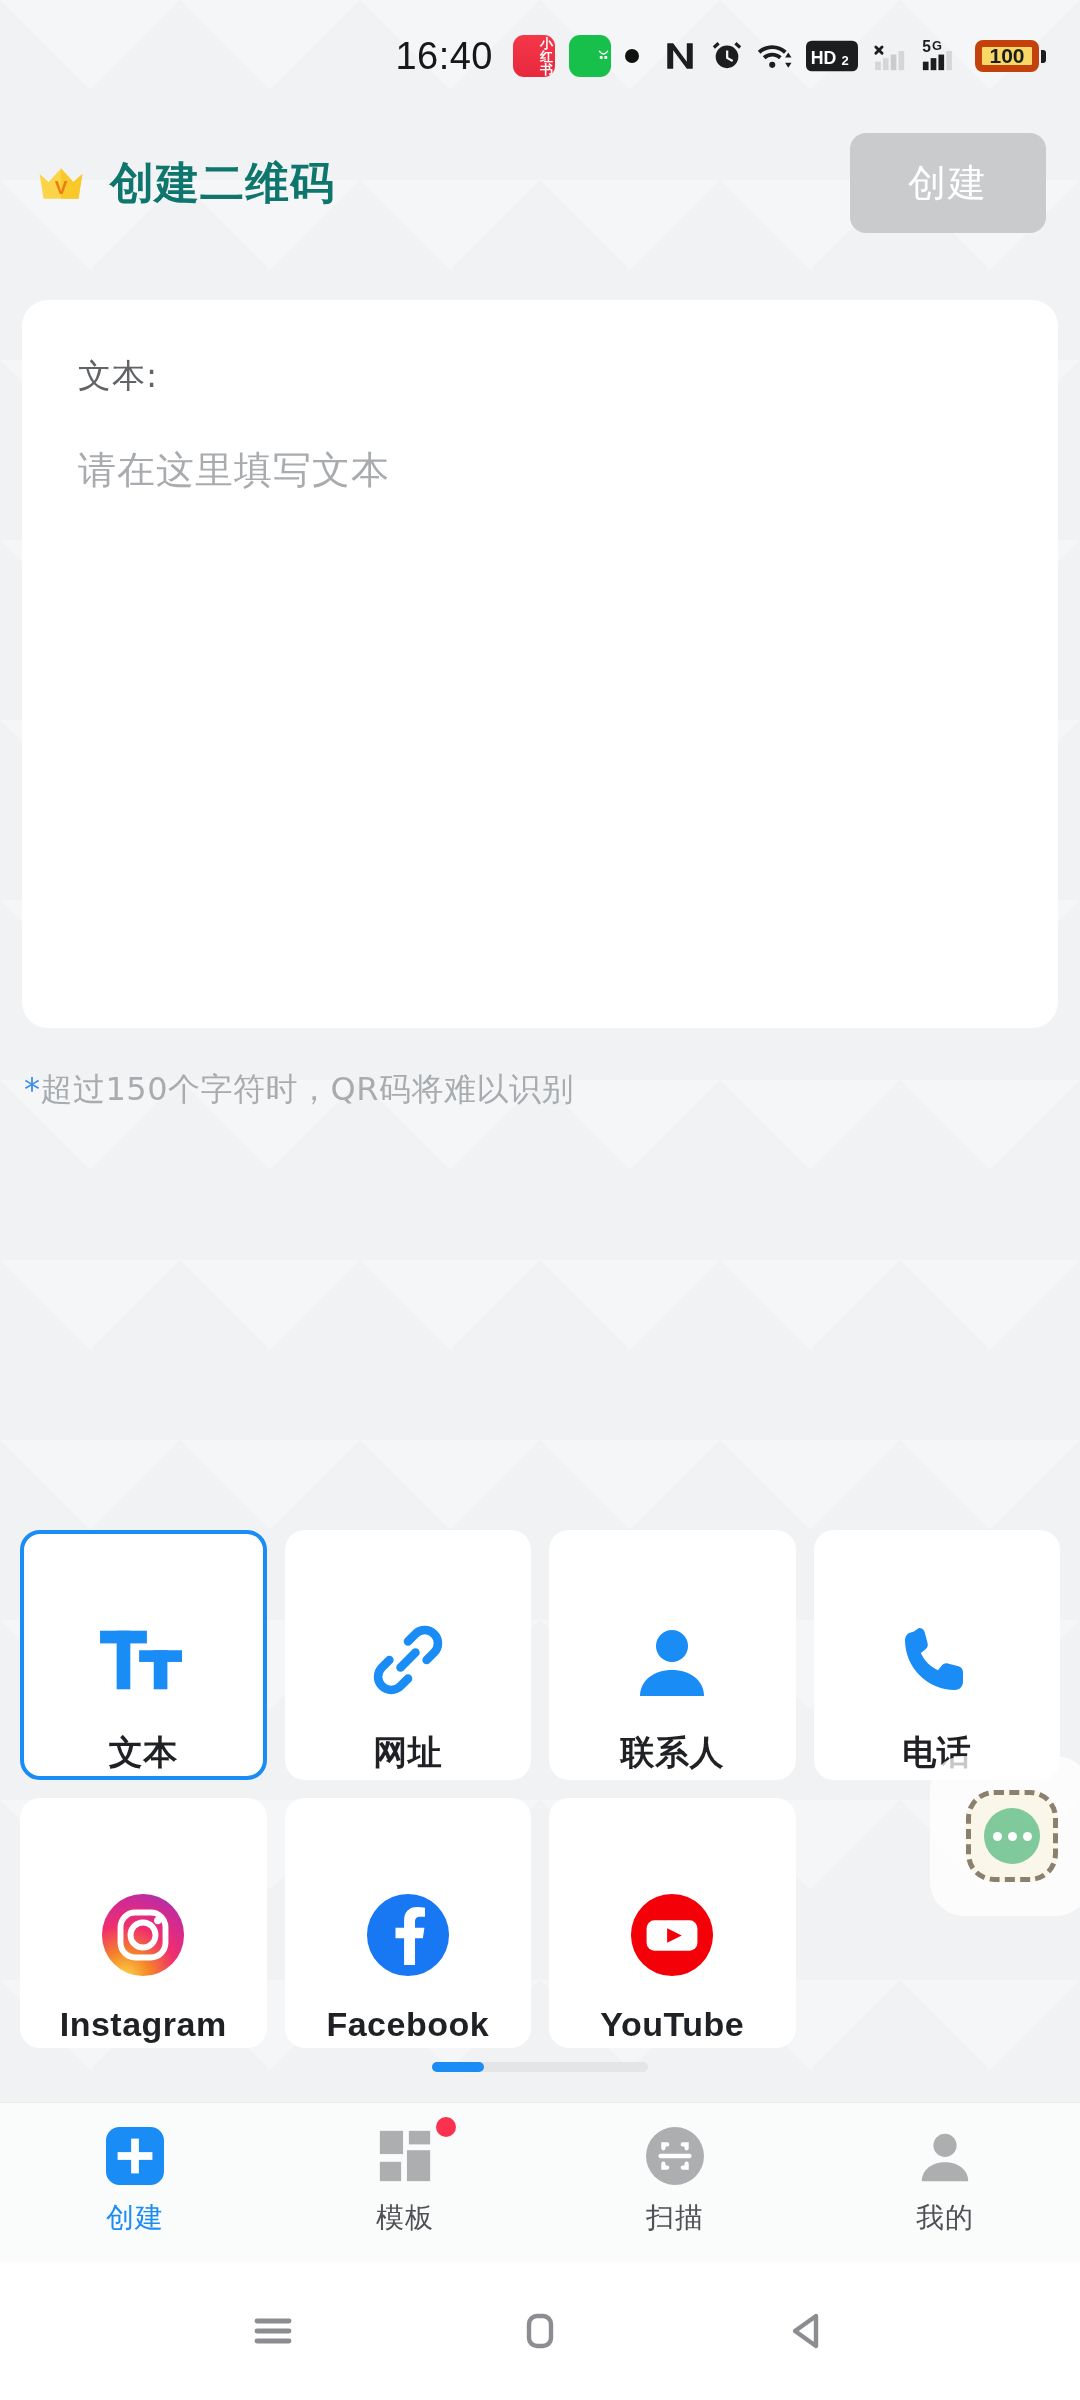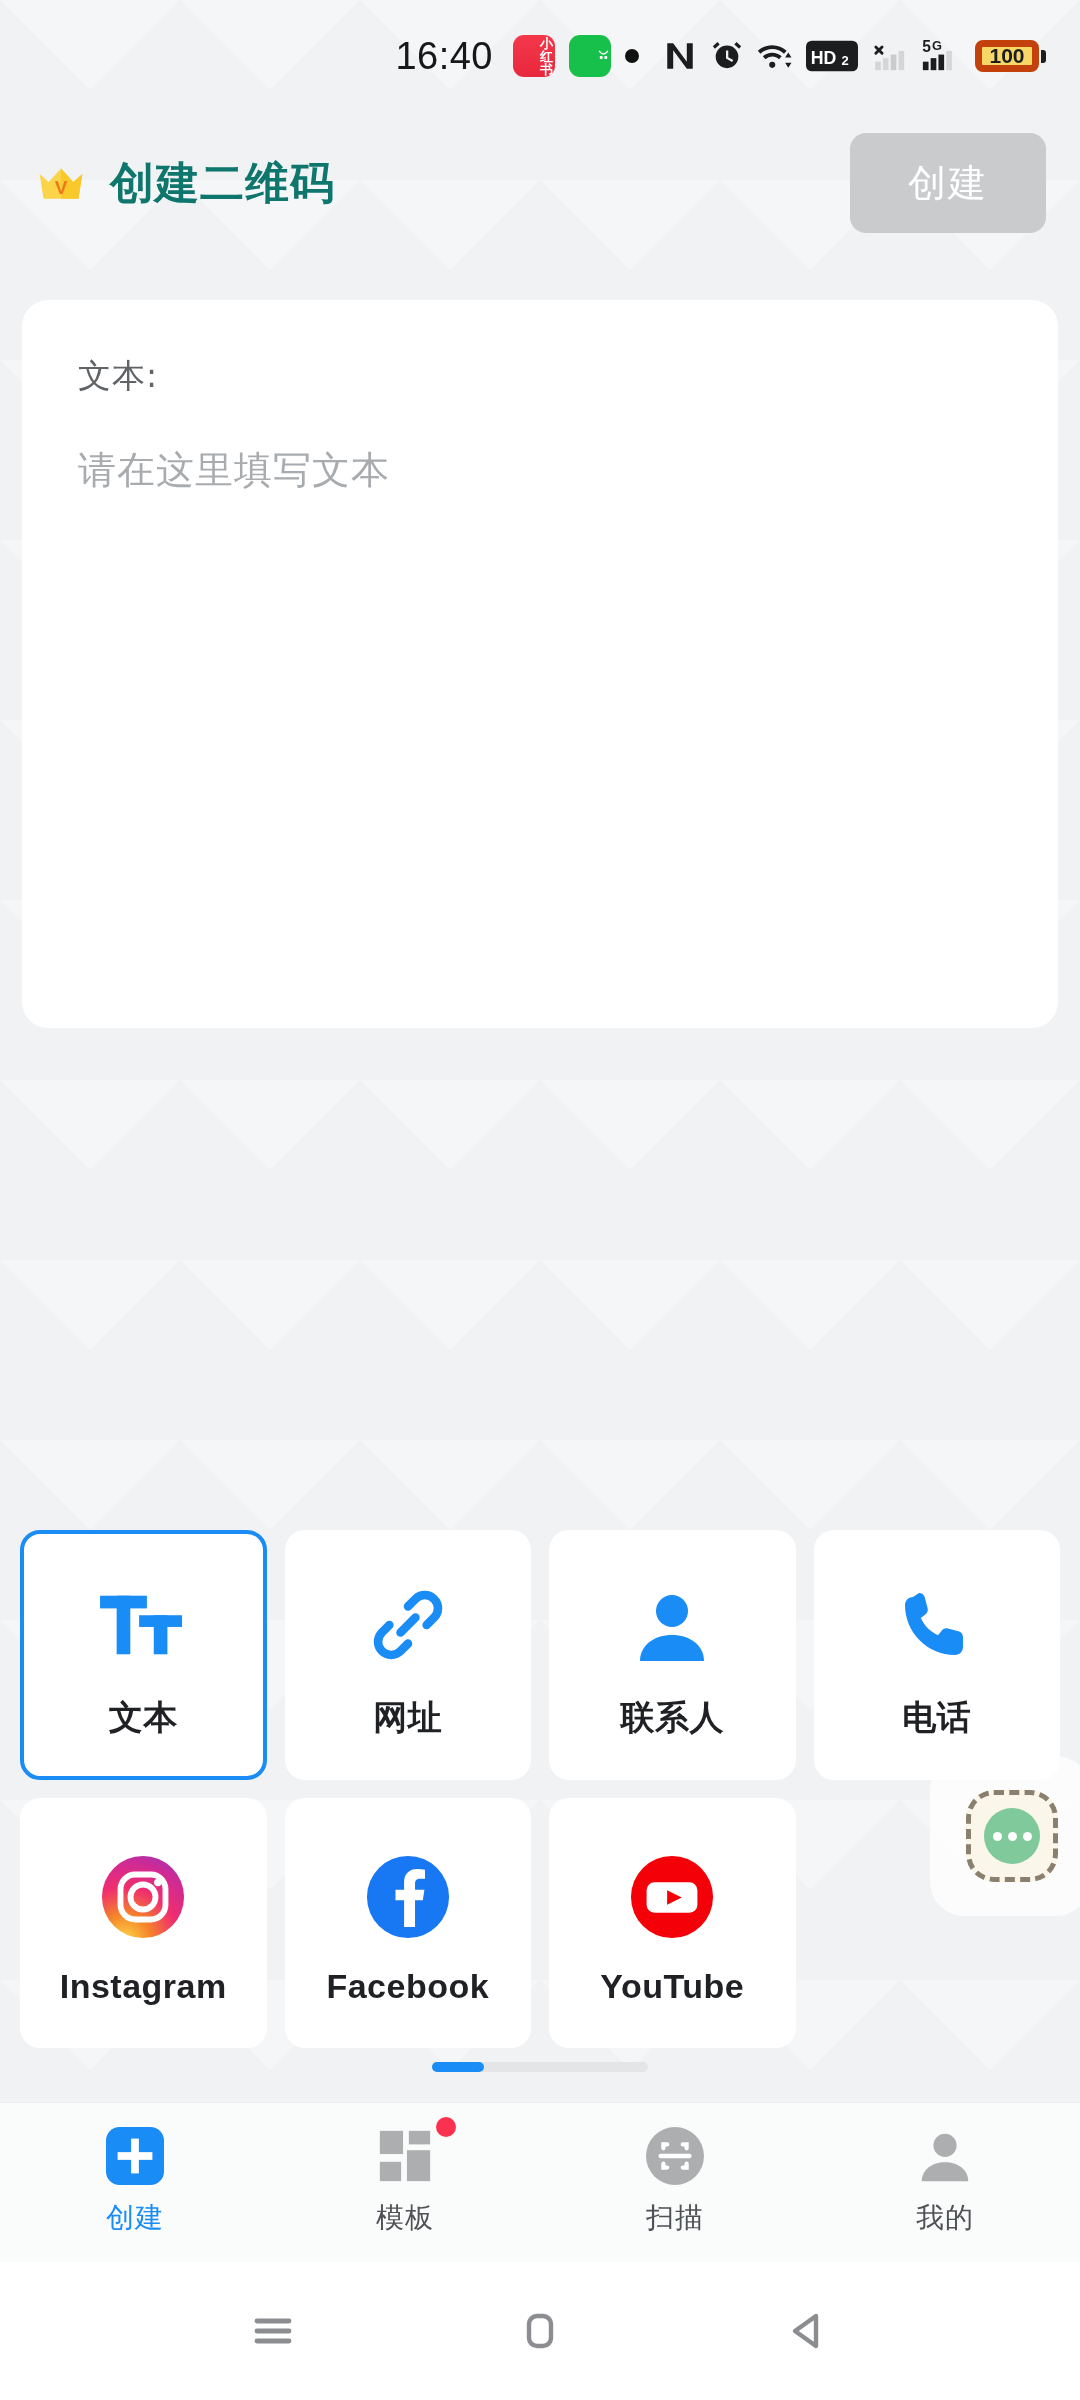--- a/index.html
+++ b/index.html
@@ -109,21 +109,21 @@
   
   .grid {
     position: absolute; left: 20px; top: 1530px;
     width: 1040px;
     display: grid; grid-template-columns: repeat(4, 1fr);
     gap: 18px 18px;
     z-index: 3;
   }
   .tile {
     height: 250px; background: #ffffff; border-radius: 20px;
-    display: flex; flex-direction: column; align-items: center; justify-content: center;
+    display: flex; flex-direction: column; align-items: center; justify-content: flex-end;
     border: 4px solid transparent;
   }
   .tile.selected { border-color: #1a8cf5; }
   .tile-icon {
     height: 112px; display: flex; align-items: center; justify-content: center;
   }
   .tile-label {
     margin-top: 14px; font-size: 34px; color: #1f2124; font-weight: 600;
     letter-spacing: .5px;
   }
@@ -273,20 +273,23 @@
     <div class="header-title">创建二维码</div>
     <div class="header-spacer"></div>
     <button class="create-btn">创建</button>
   </div>
 
   <div class="card">
     <div class="card-label">文本:</div>
     <div class="card-placeholder">请在这里填写文本</div>
   </div>
 
+  <div class="hint">
+    <span class="star">*</span><span>超过150个字符时，QR码将难以识别</span>
+  </div>
 
   <div class="grid">
 
     <div class="tile selected">
       <div class="tile-icon">
         <svg width="96" height="82" viewBox="0 0 48 42">
           <rect x="2" y="6" width="24" height="6.5" fill="#1a8cf5"></rect>
           <rect x="10.5" y="6" width="7" height="30" fill="#1a8cf5"></rect>
           <rect x="22" y="16" width="22" height="6" fill="#1a8cf5"></rect>
           <rect x="29.5" y="16" width="7" height="20" fill="#1a8cf5"></rect>

